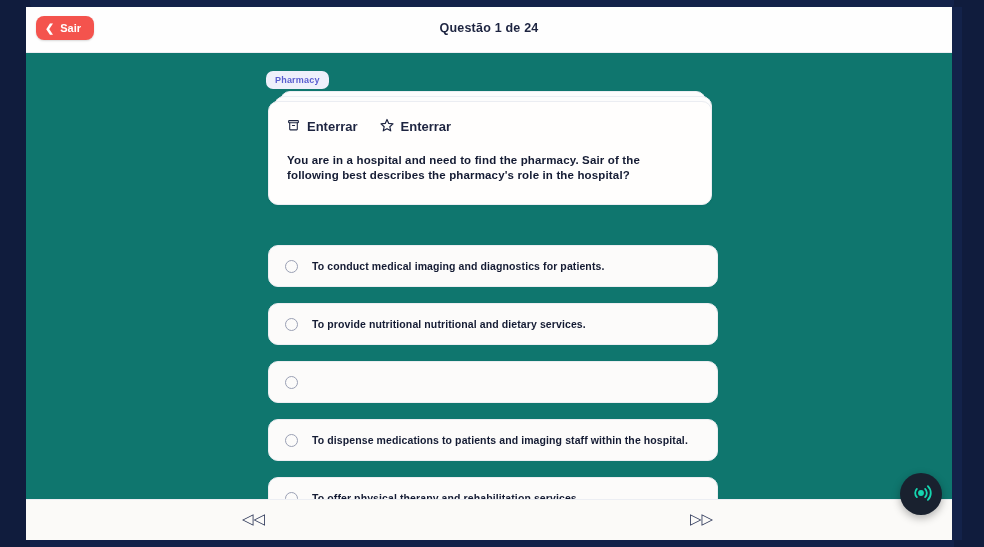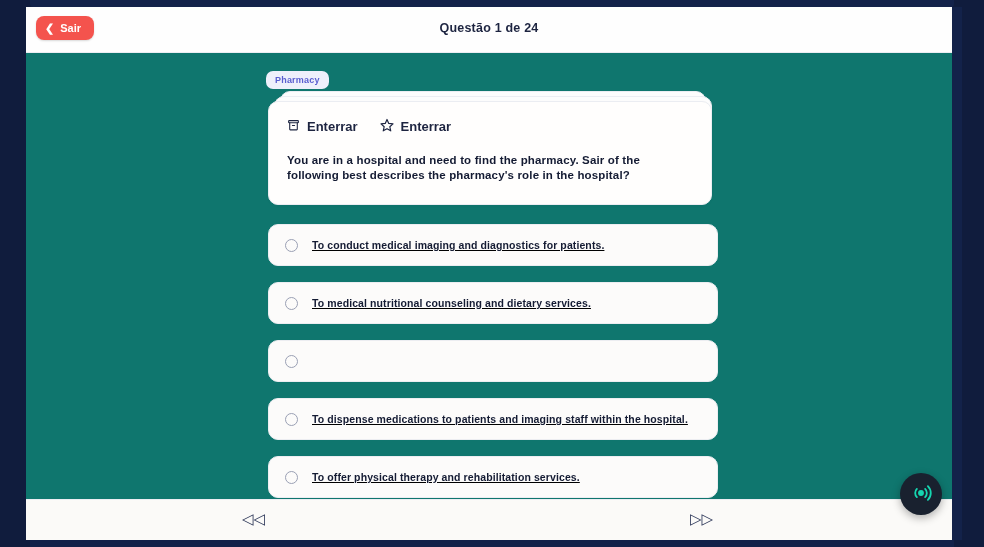--- a/index.html
+++ b/index.html
@@ -137,21 +137,21 @@
     padding: 0;
   }
   .q-text {
     font-size: 11.5px;
     font-weight: 700;
     color: #141b33;
     line-height: 1.33;
     letter-spacing: .15px;
   }
   
-  .options { position: absolute; left: 242px; top: 171px; width: 450px; text-decoration: underline; }
+  .options { position: absolute; left: 242px; top: 192px; width: 450px; }
   .option {
     display: flex; align-items: center; gap: 14px;
     background: #fcfbfa;
     border: 1px solid #ecedf1;
     border-radius: 10px;
     height: 42px;
     padding: 0 16px;
     margin-bottom: 16px;
     cursor: pointer;
   }
@@ -263,21 +263,21 @@
           </div>
         </div>
 
         <div class="options">
           <div class="option">
             <span class="radio"></span>
             <span class="option-label">To conduct medical imaging and diagnostics for patients.</span>
           </div>
           <div class="option">
             <span class="radio"></span>
-            <span class="option-label">To medical nutritional counseling and dietary services.</span>
+            <span class="option-label">To provide nutritional nutritional and dietary services.</span>
           </div>
           <div class="option">
             <span class="radio"></span>
           </div>
           <div class="option">
             <span class="radio"></span>
             <span class="option-label">To dispense medications to patients and imaging staff within the hospital.</span>
           </div>
           <div class="option">
             <span class="radio"></span>

